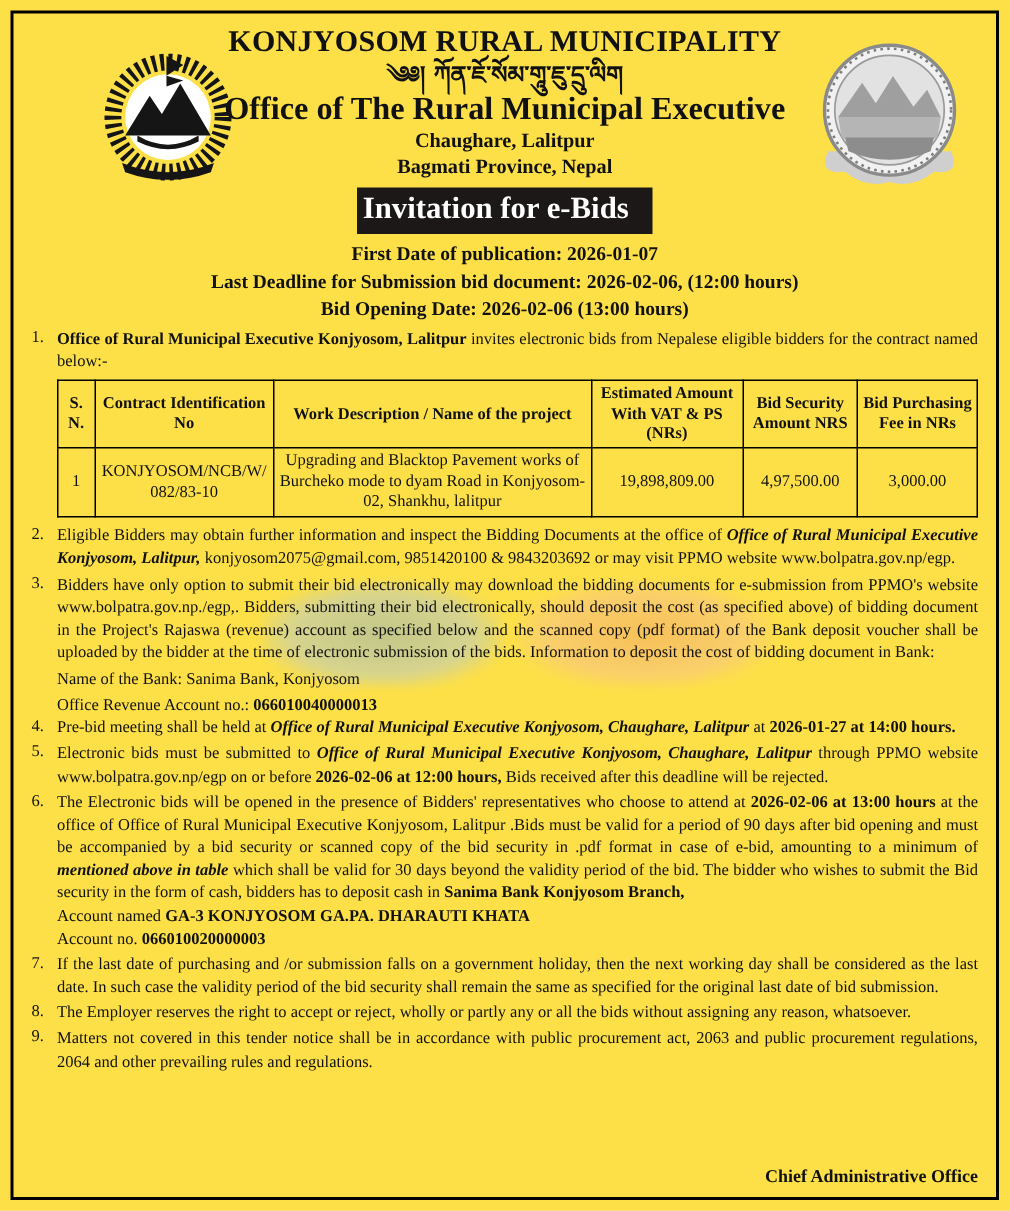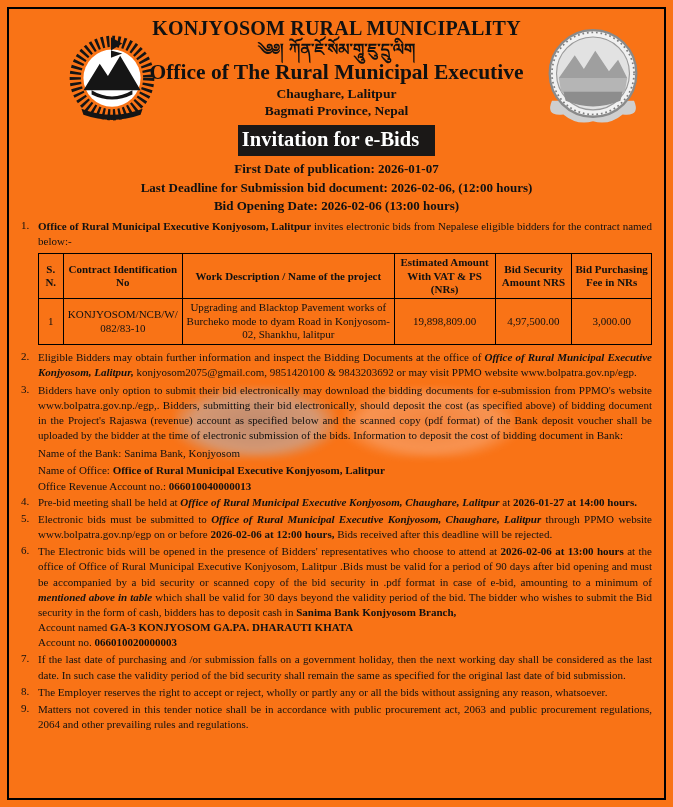--- a/index.html
+++ b/index.html
@@ -1,18 +1,18 @@
 <!DOCTYPE html>
 <html><head>
 <meta charset="utf-8">
 <style>
   * { margin:0; padding:0; box-sizing:border-box; }
   body { background:#e8e8e8; font-family:"Liberation Serif", serif; }
   .page {
-    width:673px; height:807px; background:#f97316; position:relative;
+    width:673px; height:807px; background:#fde047; position:relative;
     margin:0 auto; color:#111;
   }
   .frame {
     position:absolute; inset:7px; border:2px solid #000;
     padding:8px 12px 6px 12px; overflow:hidden;
     display:flex; flex-direction:column;
   }
   
   .header { position:relative; text-align:center; flex:0 0 auto; z-index:2; }
   .emblem { position:absolute; }
@@ -132,21 +132,20 @@
         <span class="num">2.</span>
         <div class="body"><span>Eligible Bidders may obtain further information and inspect the Bidding Documents at the office of </span><span style="font-weight: 700; font-style: italic;">Office of Rural Municipal Executive Konjyosom, Lalitpur,</span><span> konjyosom2075@gmail.com, 9851420100 &amp; 9843203692 or may visit PPMO website www.bolpatra.gov.np/egp.</span></div>
       </div>
 
       <div class="item">
         <span class="num">3.</span>
         <div class="body"><span>Bidders have only option to submit their bid electronically may download the bidding documents for e-submission from PPMO's website www.bolpatra.gov.np./egp,. Bidders, submitting their bid electronically, should deposit the cost (as specified above) of bidding document in the Project's Rajaswa (revenue) account as specified below and the scanned copy (pdf format) of the Bank deposit voucher shall be uploaded by the bidder at the time of electronic submission of the bids. Information to deposit the cost of bidding document in Bank:</span></div>
       </div>
 
       <div class="bank-line"><span>Name of the Bank: </span><span style="font-weight: 400;">Sanima Bank, Konjyosom</span></div>
-      <div class="bank-line"><span>Name of Office: </span><span style="font-weight: 700;">Office of Rural Municipal Executive Konjyosom, Lalitpur</span></div>
       <div class="bank-line"><span>Office Revenue Account no.: </span><span style="font-weight: 700;">066010040000013</span></div>
 
       <div class="item">
         <span class="num">4.</span>
         <div class="body"><span>Pre-bid meeting shall be held at </span><span style="font-weight: 700; font-style: italic;">Office of Rural Municipal Executive Konjyosom, Chaughare, Lalitpur</span><span> at </span><span style="font-weight: 700;">2026-01-27 at 14:00 hours.</span></div>
       </div>
 
       <div class="item">
         <span class="num">5.</span>
         <div class="body"><span>Electronic bids must be submitted to </span><span style="font-weight: 700; font-style: italic;">Office of Rural Municipal Executive Konjyosom, Chaughare, Lalitpur</span><span> through PPMO website www.bolpatra.gov.np/egp on or before </span><span style="font-weight: 700;">2026-02-06 at 12:00 hours,</span><span> Bids received after this deadline will be rejected.</span></div>
@@ -167,14 +166,15 @@
         <div class="body"><span>The Employer reserves the right to accept or reject, wholly or partly any or all the bids without assigning any reason, whatsoever.</span></div>
       </div>
 
       <div class="item">
         <span class="num">9.</span>
         <div class="body"><span>Matters not covered in this tender notice shall be in accordance with public procurement act, 2063 and public procurement regulations, 2064 and other prevailing rules and regulations.</span></div>
       </div>
 
     </div>
 
+    <div class="footer">Chief Administrative Office</div>
   </div>
 </div>
 
 </body></html>

